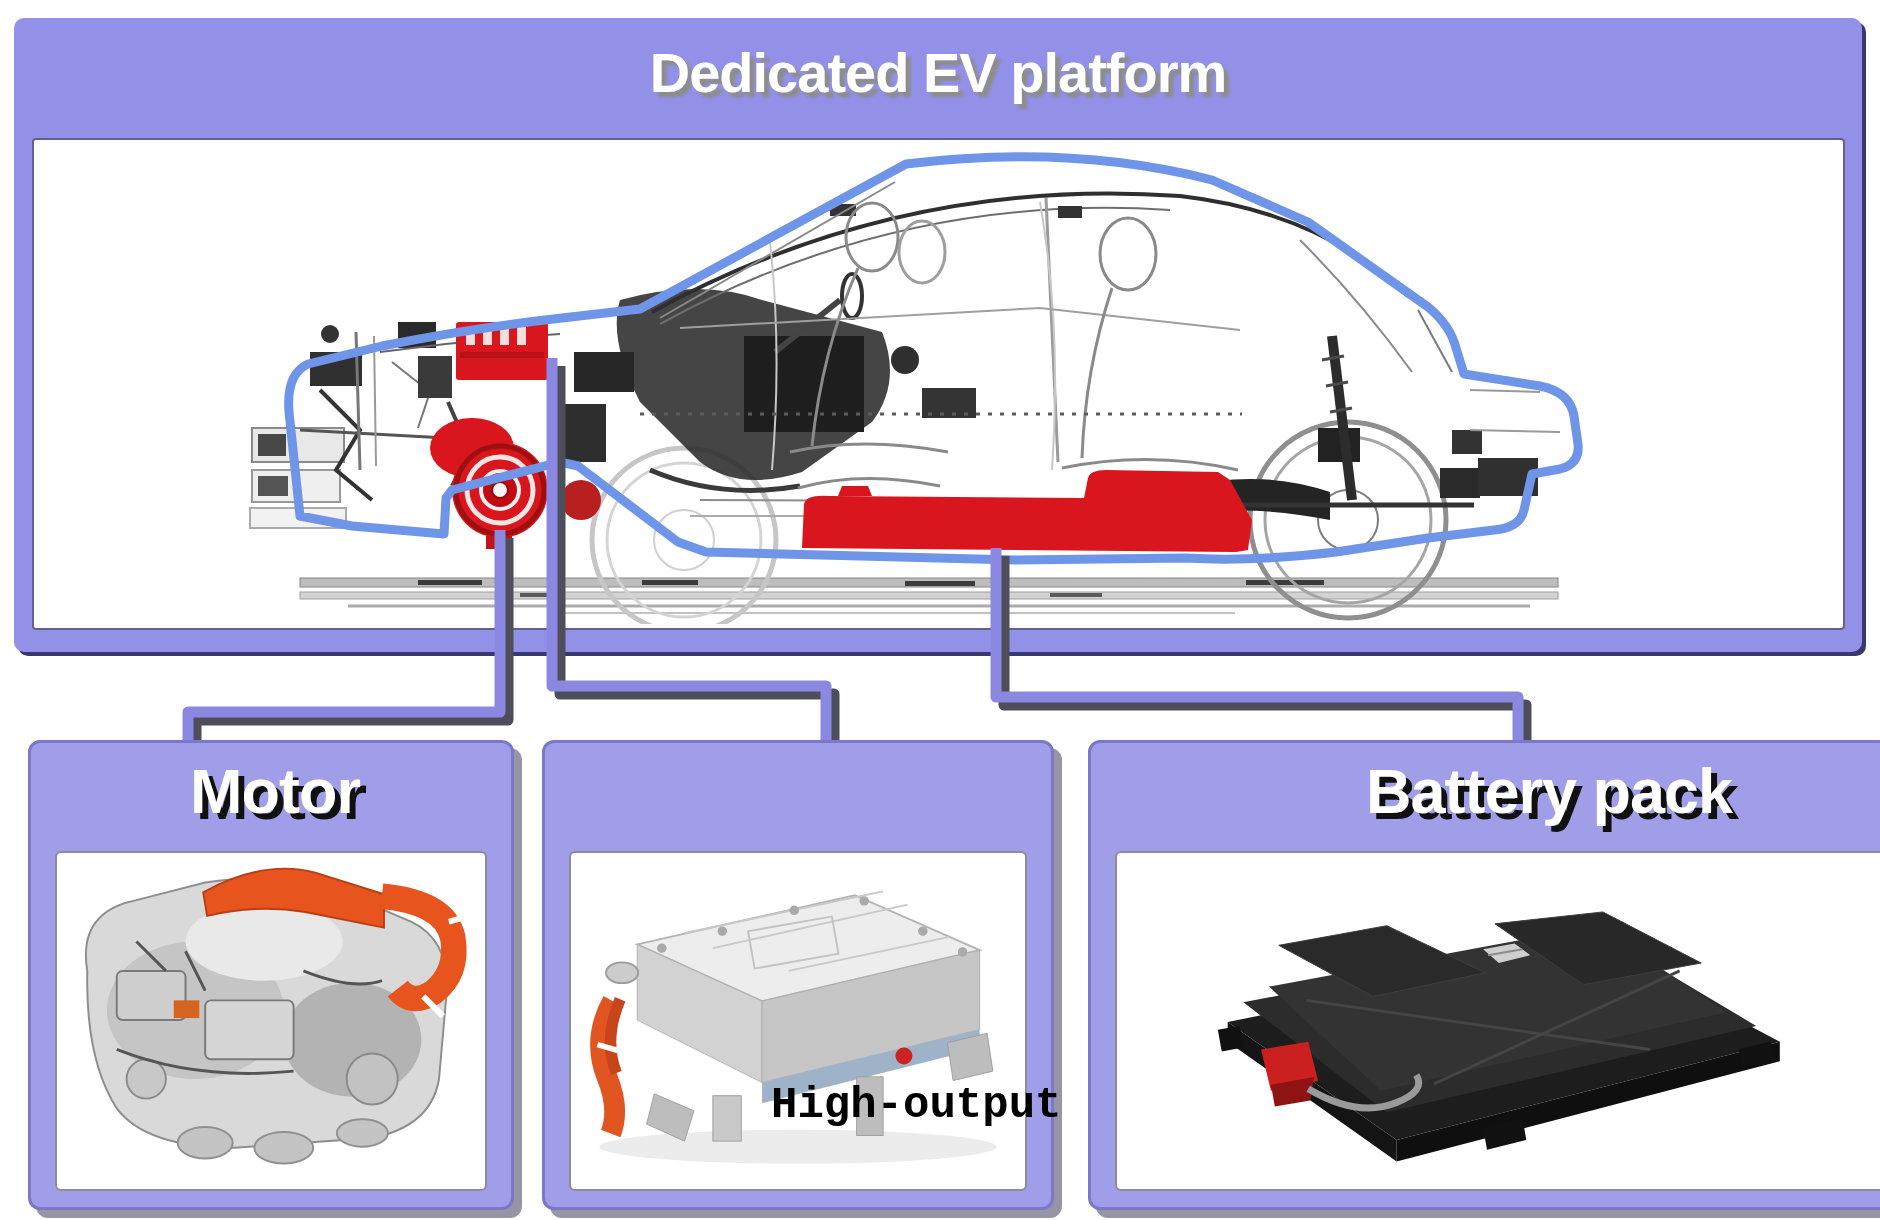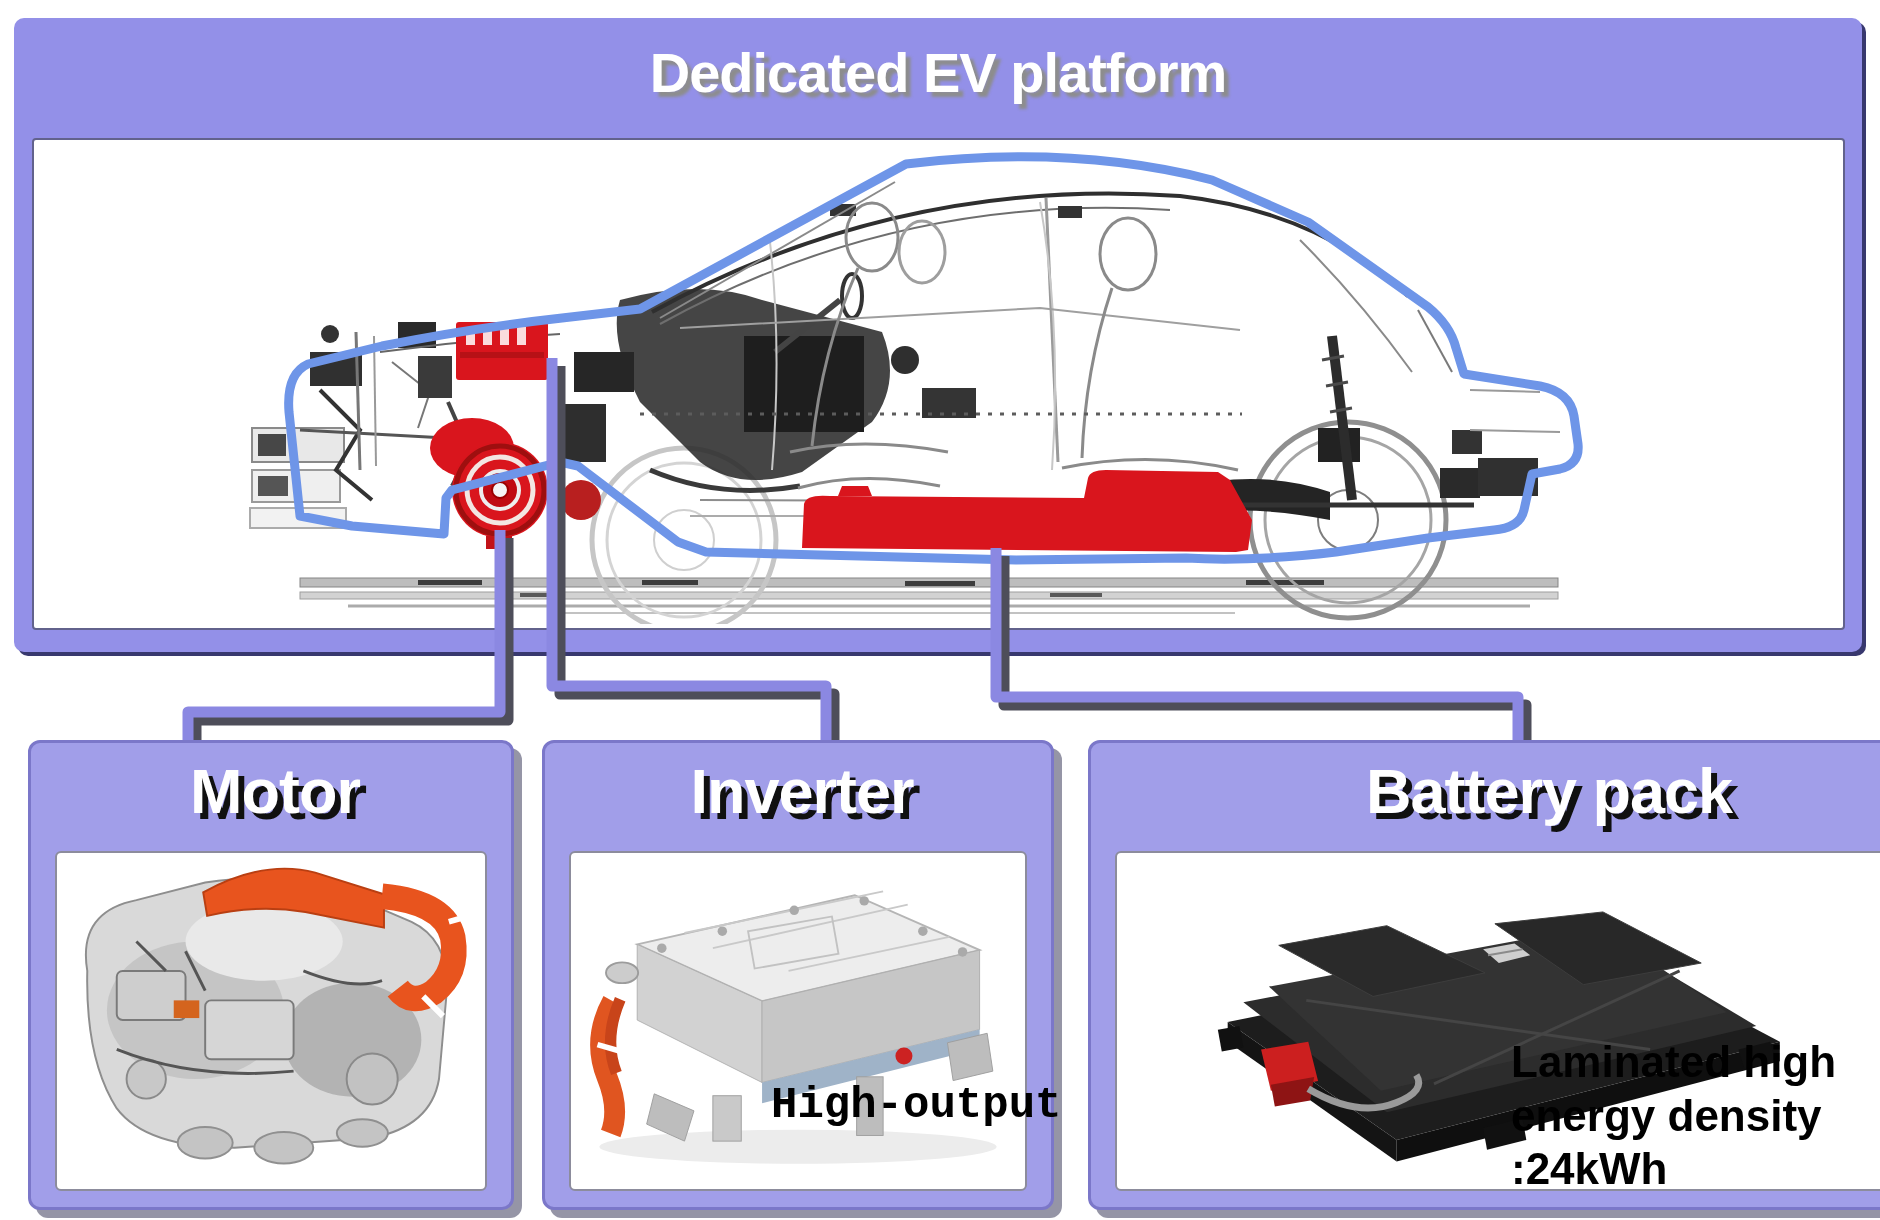--- a/index.html
+++ b/index.html
@@ -219,21 +219,20 @@
         <path d="M330,44 Q394,50 402,86 Q408,122 382,142 Q360,156 346,138" stroke="#e8541e" stroke-width="26" fill="none"></path>
         <path d="M398,70 L426,62 M372,146 L392,166" stroke="#ffffff" stroke-width="6"></path>
         <rect x="118" y="150" width="26" height="18" fill="#d4641e"></rect>
       </svg>
     </div>
     <div class="spec spec-motor">
     </div>
   </section>
 
   <section class="box box-inverter">
-    <h2>Inverter</h2>
     <div class="box-inner">
       <svg viewBox="0 0 480 346" width="100%" height="100%">
         <ellipse cx="240" cy="306" rx="210" ry="18" fill="#ececec"></ellipse>
         <polygon points="70,92 300,40 432,98 202,152" fill="#ededed" stroke="#b5b5b5" stroke-width="2"></polygon>
         <polygon points="70,92 202,152 202,238 70,172" fill="#d2d2d2" stroke="#b0b0b0" stroke-width="1"></polygon>
         <polygon points="202,152 432,98 432,182 202,238" fill="#c6c6c6" stroke="#adadad" stroke-width="1"></polygon>
         <polygon points="202,238 432,182 432,202 202,260" fill="#9fb3c8"></polygon>
         <circle cx="352" cy="210" r="9" fill="#cc2222"></circle>
         <path d="M120,80 L330,36 M150,96 L356,50 M230,120 L400,84" stroke="#c9c9c9" stroke-width="2"></path>
         <rect x="190" y="70" width="90" height="40" fill="none" stroke="#c2c2c2" stroke-width="2" transform="rotate(-10 235 90)"></rect>
@@ -273,20 +272,15 @@
         <polygon points="300,98 332,92 348,104 316,112" fill="#cfcfcf"></polygon>
         <path d="M305,104 L340,98" stroke="#8a8a8a" stroke-width="2"></path>
         <polygon points="74,200 122,192 132,232 84,242" fill="#cc1f1f"></polygon>
         <polygon points="84,236 128,228 124,252 88,258" fill="#8e1414"></polygon>
         <path d="M122,240 Q172,270 212,254 Q242,242 232,226" stroke="#9a9a9a" stroke-width="7" fill="none"></path>
         <polygon points="30,180 52,176 56,198 34,202" fill="#111"></polygon>
         <polygon points="560,200 592,192 598,212 566,220" fill="#111"></polygon>
         <polygon points="300,280 340,270 344,292 304,302" fill="#111"></polygon>
       </svg>
     </div>
-    <div class="spec spec-battery">
-      <div>Laminated high</div>
-      <div>energy density</div>
-      <div>:24kWh</div>
-    </div>
   </section>
 
 </div>
 
 </body></html>

